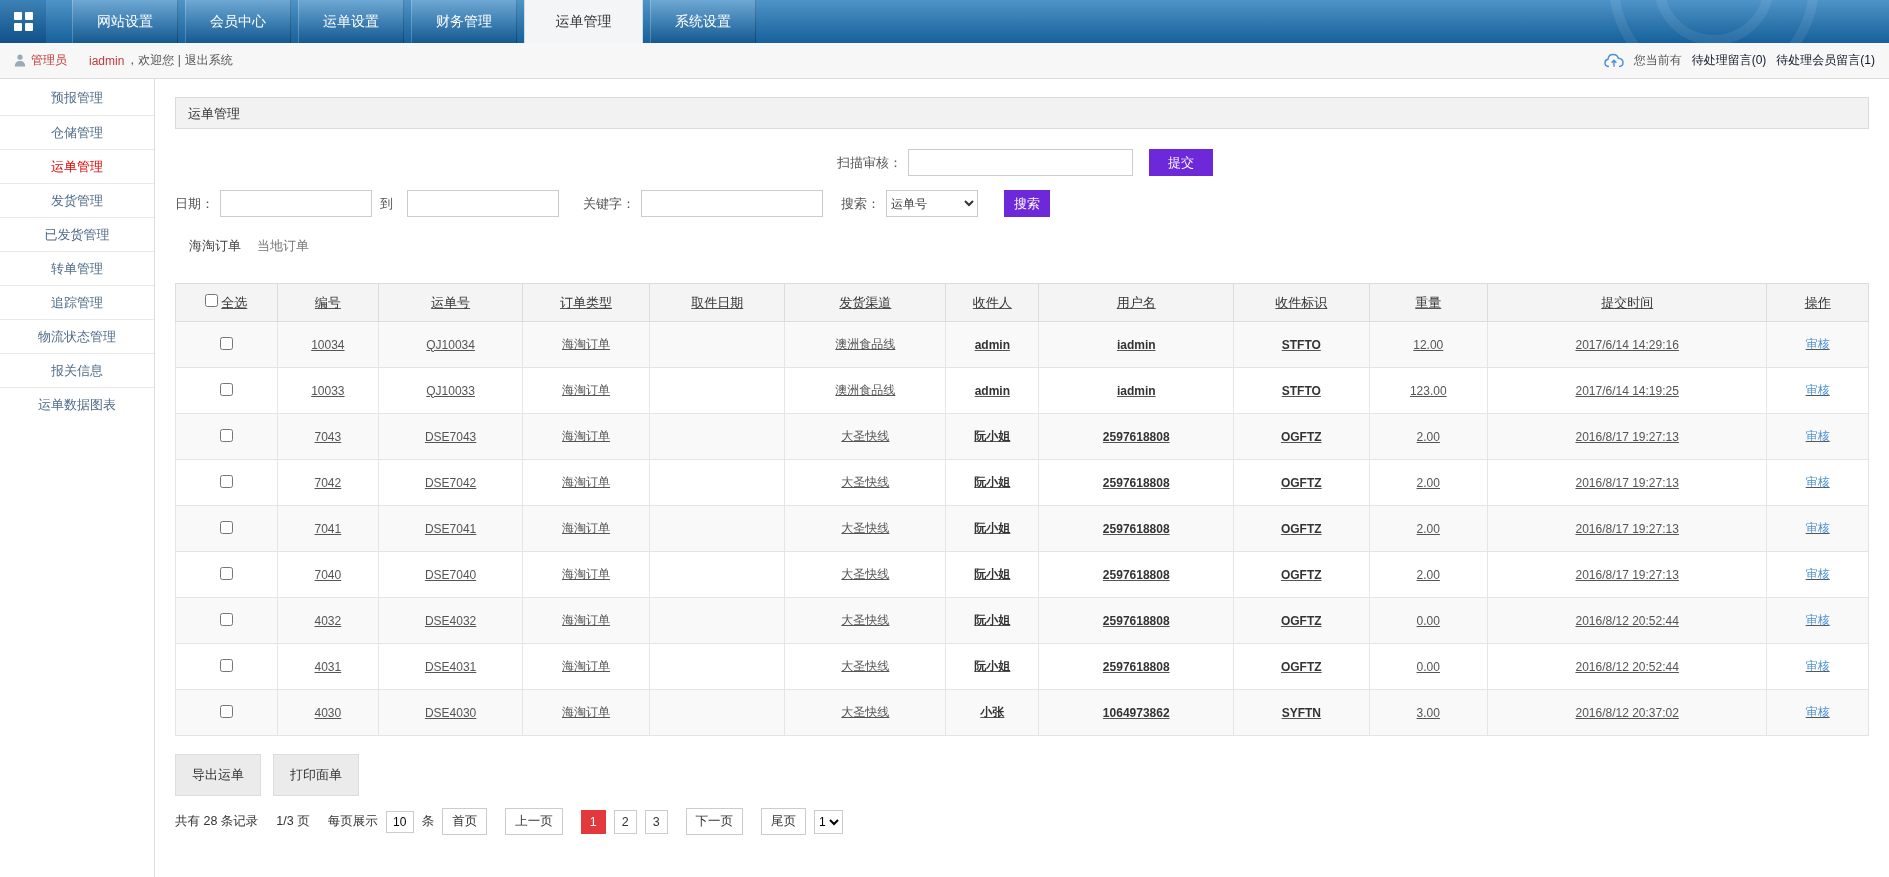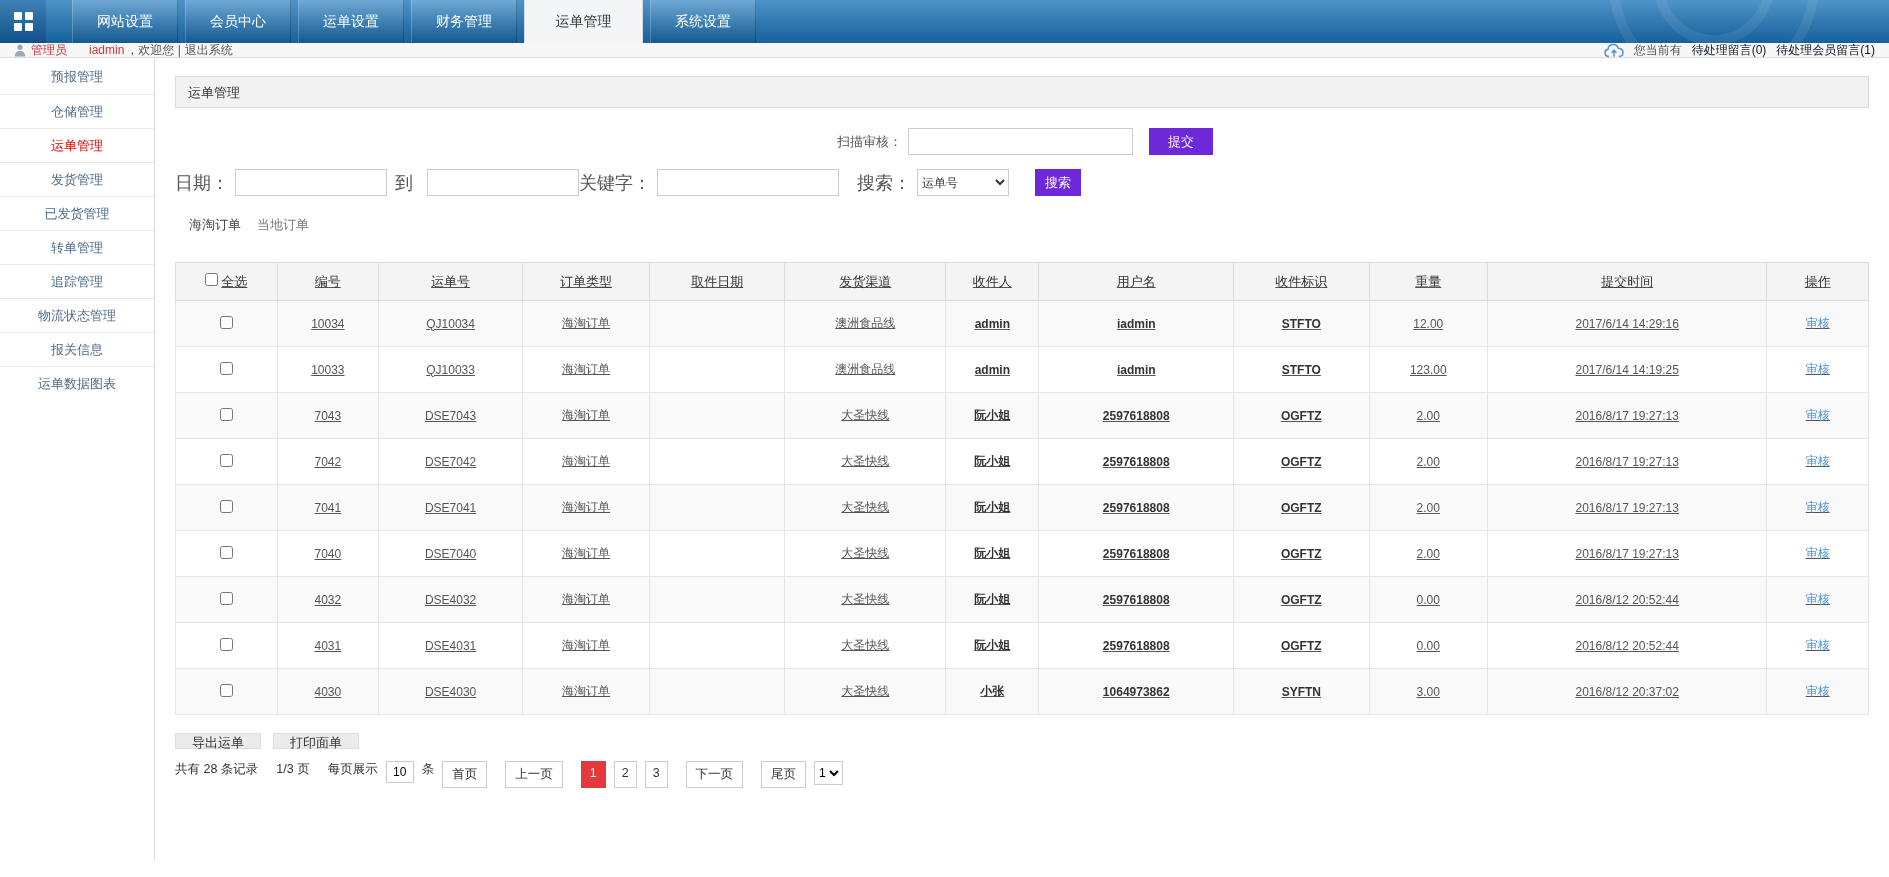--- a/index.html
+++ b/index.html
@@ -28,21 +28,21 @@
     width:106px; text-align:center; line-height:43px; color:#fff; font-size:14px; cursor:pointer;
     background:linear-gradient(180deg,#6fa8d3 0%, #4081b4 50%, #15598f 100%);
     border-left:1px solid rgba(255,255,255,0.22); border-right:1px solid rgba(0,0,0,0.22);
   }
   .nav-tab.active {
     width:119px; background:#f3f5f7; color:#333; border-left:1px solid #d5dade; border-right:1px solid #d5dade;
   }
 
   
   .userbar {
-    height:15px; background:#f7f7f7; border-bottom:1px solid #dddddd;
+    height:36px; background:#f7f7f7; border-bottom:1px solid #dddddd;
     display:flex; align-items:center; padding:0 14px;
   }
   .userbar .role { color:#c43a3a; margin-left:5px; }
   .userbar .uname { color:#c43a3a; margin-left:22px; }
   .userbar .welcome { color:#555; margin-left:2px; }
   .userbar .logout { color:#555; margin-left:4px; cursor:pointer; text-decoration:none; }
   .userbar-right { margin-left:auto; display:flex; align-items:center; gap:10px; }
   .userbar-right .plain { color:#555; }
   .userbar-right .notice { color:#0f172a; cursor:pointer; text-decoration:none; }
 
@@ -68,25 +68,25 @@
   .scan-row label { color:#555; font-size:13px; }
   .scan-input { width:225px; height:27px; border:1px solid #ccc; margin-left:6px; padding:0 6px; font-size:12px; }
   .btn-blue {
     height:27px; background:#6d28d9; color:#fff; border:none; font-size:13px; cursor:pointer;
     font-family:"Liberation Sans","DejaVu Sans",sans-serif;
   }
   .scan-submit { width:64px; margin-left:16px; }
 
   
   .filter-row { margin-top:14px; display:flex; align-items:center; }
-  .filter-row label { color:#555; font-size:18px; }
+  .filter-row label { color:#555; font-size:13px; }
   .f-input { height:27px; border:1px solid #ccc; padding:0 6px; font-size:12px; }
   .date-input { width:152px; margin-left:6px; }
   .to-label { margin:0 8px; }
-  .kw-label { margin-left:0; }
+  .kw-label { margin-left:24px; }
   .kw-input { width:182px; margin-left:6px; }
   .st-label { margin-left:18px; }
   .search-select { width:92px; height:27px; border:1px solid #ccc; margin-left:6px; font-size:12px; color:#333; background:#fff; }
   .search-btn { width:46px; margin-left:26px; }
 
   
   .order-tabs { margin:20px 0 0 14px; display:flex; gap:16px; }
   .order-tab { font-size:13px; color:#777; cursor:pointer; }
   .order-tab.active { color:#444; }
 
@@ -102,24 +102,24 @@
   }
   .wb-table tbody tr:nth-child(odd) td { background:#f9f9f9; }
   .wb-table td.b { font-weight:bold; color:#333; }
   .audit { color:#4a90d2; cursor:pointer; text-decoration:none; }
   .chk { cursor:pointer; }
   .th-select-label { margin-left:3px; }
 
   
   .foot-btns { margin-top:18px; display:flex; gap:12px; }
   .btn-gray {
-    height:16px; padding:0 16px; background:#ebebeb; border:1px solid #ddd; color:#333;
+    height:42px; padding:0 16px; background:#ebebeb; border:1px solid #ddd; color:#333;
     font-size:13px; cursor:pointer; font-family:"Liberation Sans","DejaVu Sans",sans-serif;
   }
-  .pagination { margin-top:12px; display:flex; gap:8px; color:#333; font-size:12.5px; }
+  .pagination { margin-top:12px; display:flex; align-items:center; gap:8px; color:#333; font-size:12.5px; }
   .pg-btn { border:1px solid #ccc; background:#fff; padding:4px 9px; cursor:pointer; color:#333; text-decoration:none; }
   .pg-num { border:1px solid #ccc; background:#fff; padding:4px 7px; cursor:pointer; color:#333; text-decoration:none; }
   .pg-current { background:#e4393c; border:1px solid #e4393c; color:#fff; padding:4px 8px; }
   .pp-input { width:28px; height:22px; border:1px solid #ccc; text-align:center; font-size:12px; }
   .jump-select { height:24px; border:1px solid #ccc; background:#fff; font-size:12px; }
   .sep6 { width:2px; }
 </style>
 </head>
 <body>
 

